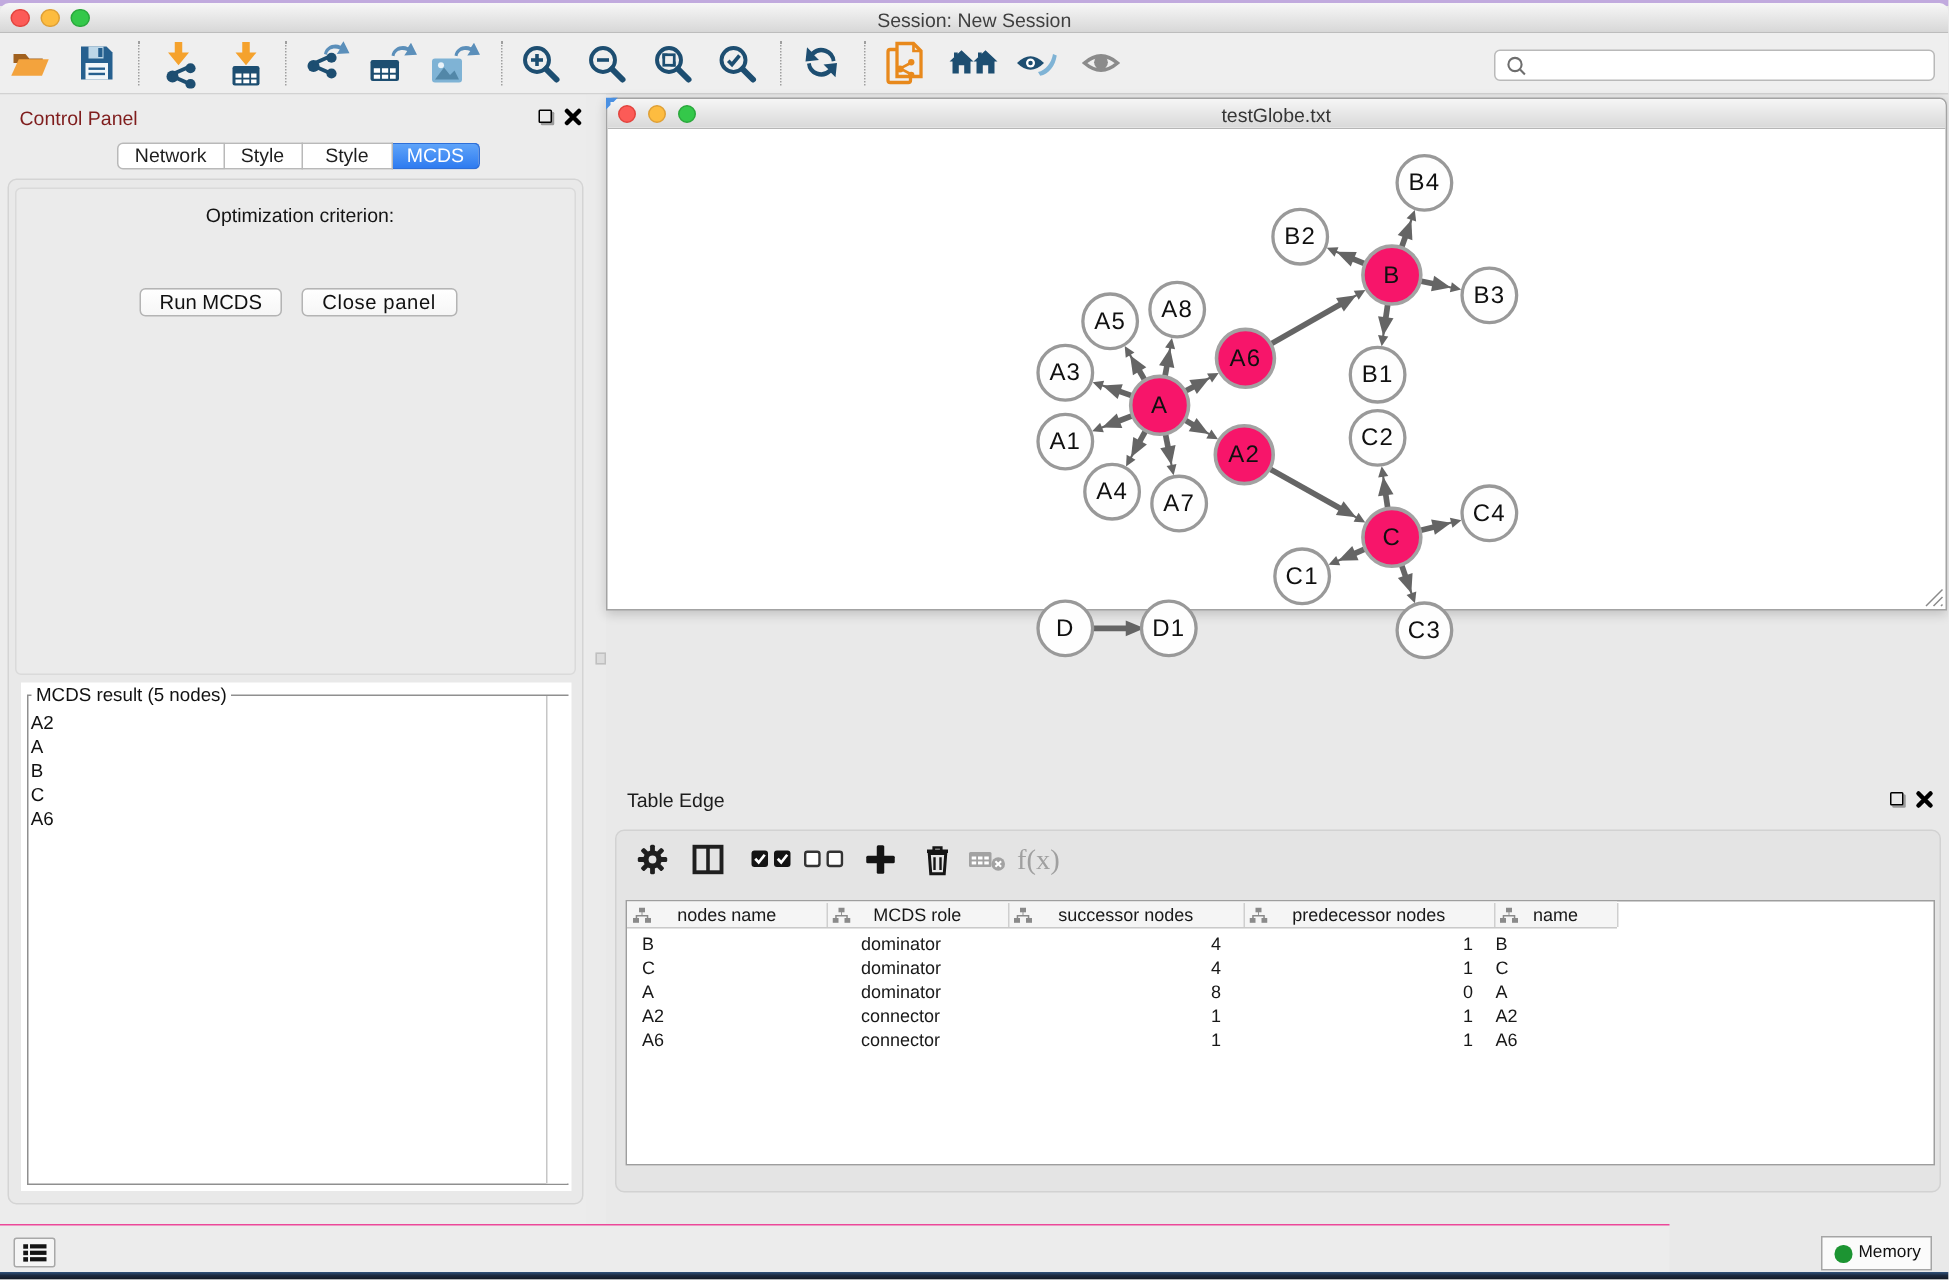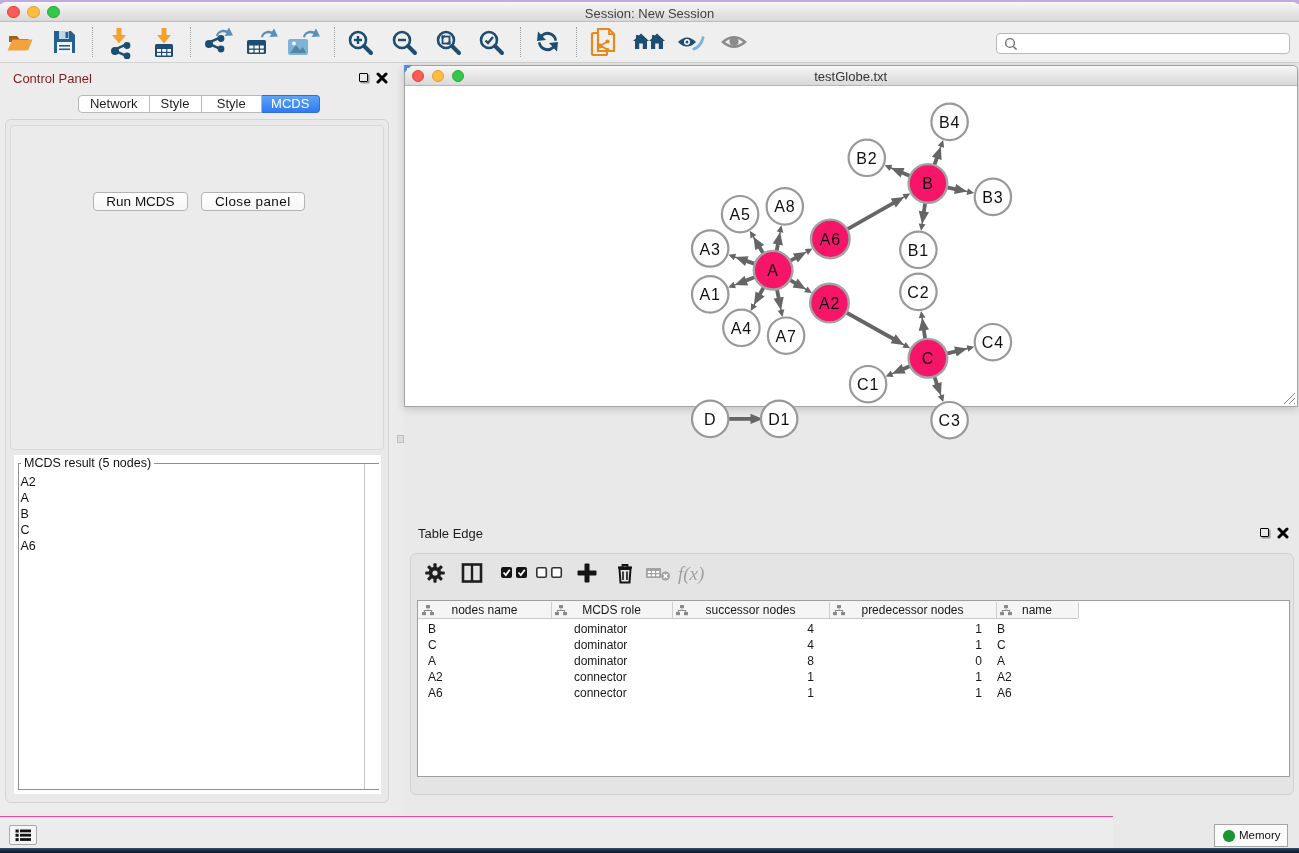--- a/index.html
+++ b/index.html
@@ -161,20 +161,21 @@
 
   <div class="abs" style="left:78px;top:32px;height:18px;display:flex;font-size:13px;color:#1e1e1e">
     <div style="width:71.5px;background:#fff;border:1px solid #b9b9b9;border-radius:4px 0 0 4px;text-align:center;line-height:16.5px">Network</div>
     <div style="width:52px;background:#fff;border:1px solid #b9b9b9;border-left:none;text-align:center;line-height:16.5px">Style</div>
     <div style="width:60.5px;background:#fff;border:1px solid #b9b9b9;border-left:none;text-align:center;line-height:16.5px">Style</div>
     <div style="width:57.5px;background:linear-gradient(#5fa4f9,#2e7bf0);border:1px solid #2e6fd8;border-left:none;border-radius:0 4px 4px 0;text-align:center;line-height:16.5px;color:#fff">MCDS</div>
   </div>
 
   <div class="abs" style="left:5px;top:56px;width:384px;height:684px;background:#e9e9e9;border:1px solid #d4d4d4;border-radius:6px"></div>
   <div class="abs" style="left:10px;top:62px;width:374px;height:325px;background:#ebebeb;border:1px solid #dadada;border-radius:4px"></div>
+  <div class="abs" style="left:9px;top:73px;width:382px;text-align:center;font-size:13px;color:#141414">Optimization criterion:</div>
 
   <div class="btn" style="left:93px;top:129px;width:95px;height:18.5px;line-height:17px">Run MCDS</div>
   <div class="btn" style="left:200.5px;top:129px;width:104.5px;height:18.5px;line-height:17px;letter-spacing:0.4px">Close panel</div>
 
   <div class="abs" style="left:13.5px;top:392px;width:367.5px;height:339px;background:#fff"></div>
   <div class="abs" style="left:17.5px;top:400px;width:361px;height:327px;border:1px solid #8f8f8f"></div>
   <div class="abs" style="left:21px;top:393px;background:#fff;padding:0 3px;font-size:12.5px;color:#111">MCDS result (5 nodes)</div>
   <div class="abs" style="left:363.5px;top:401px;width:16px;height:325px;background:#fff;border-left:1px solid #c6c6c6"></div>
   <div class="abs" style="left:20.5px;top:411px;font-size:12.5px;color:#111;line-height:16px">A2<br>A<br>B<br>C<br>A6</div>
 </div>
@@ -370,21 +371,21 @@
           <rect x="2.8" y="10" width="3" height="2" fill="#fff"></rect>
           <rect x="7" y="10" width="3" height="2" fill="#fff"></rect>
           <rect x="11.2" y="10" width="3" height="2" fill="#fff"></rect>
           <rect x="2.8" y="13.3" width="3" height="2" fill="#fff"></rect>
           <rect x="7" y="13.3" width="3" height="2" fill="#fff"></rect>
           <rect x="11.2" y="13.3" width="3" height="2" fill="#fff"></rect>
           <circle cx="20.5" cy="15" r="4.5"></circle>
           <path d="M18.6 13.1 L22.4 16.9 M22.4 13.1 L18.6 16.9" stroke="#fff" stroke-width="1.4"></path>
         </g>
       </svg></div>
-<div style="position:absolute;left:273px;top:45px;font-family:'Liberation Serif',serif;font-style:italic;font-size:19px;color:#a0a0a0">f(x)</div>
+<div style="position:absolute;left:273px;top:45px;font-family:'Liberation Serif',serif;font-size:19px;color:#a0a0a0">f(x)</div>
 
   <div class="abs" style="left:12px;top:82px;width:873px;height:177px;background:#fff;border:1px solid #9e9e9e">
     <div style="position:absolute;left:0;top:0;width:660px;height:18px;background:#f5f5f5;border-bottom:1px solid #c9c9c9">
 
 <div style="position:absolute;left:0px;top:0;width:133px;height:18px;text-align:center;font-size:12px;color:#181818;line-height:18px">nodes name</div>
 <div style="position:absolute;left:4px;top:0">
           <svg width="12" height="11" style="position:absolute;top:3.5px" class="hi">
             <g fill="#8a8a8a">
               <rect x="4" y="0" width="4" height="3.2"></rect>
               <rect x="0" y="7" width="4" height="3.2"></rect>

